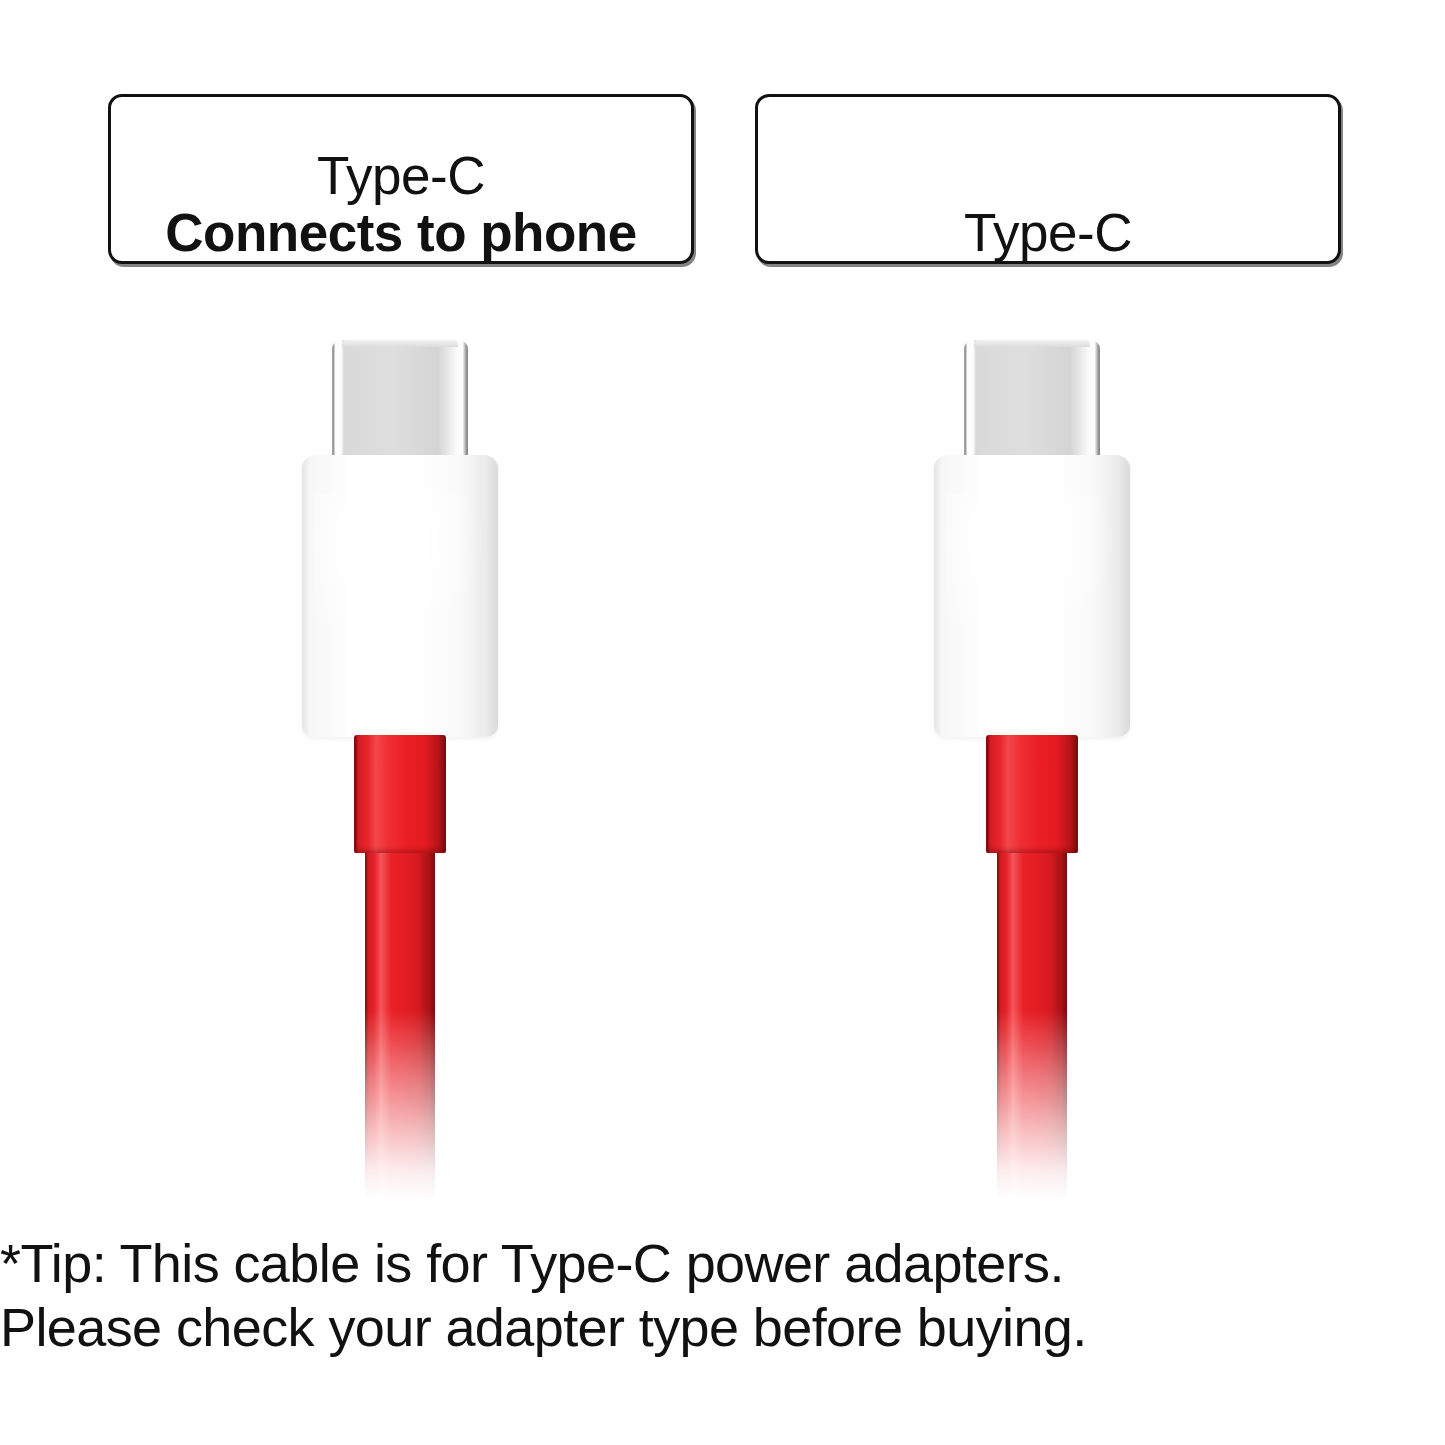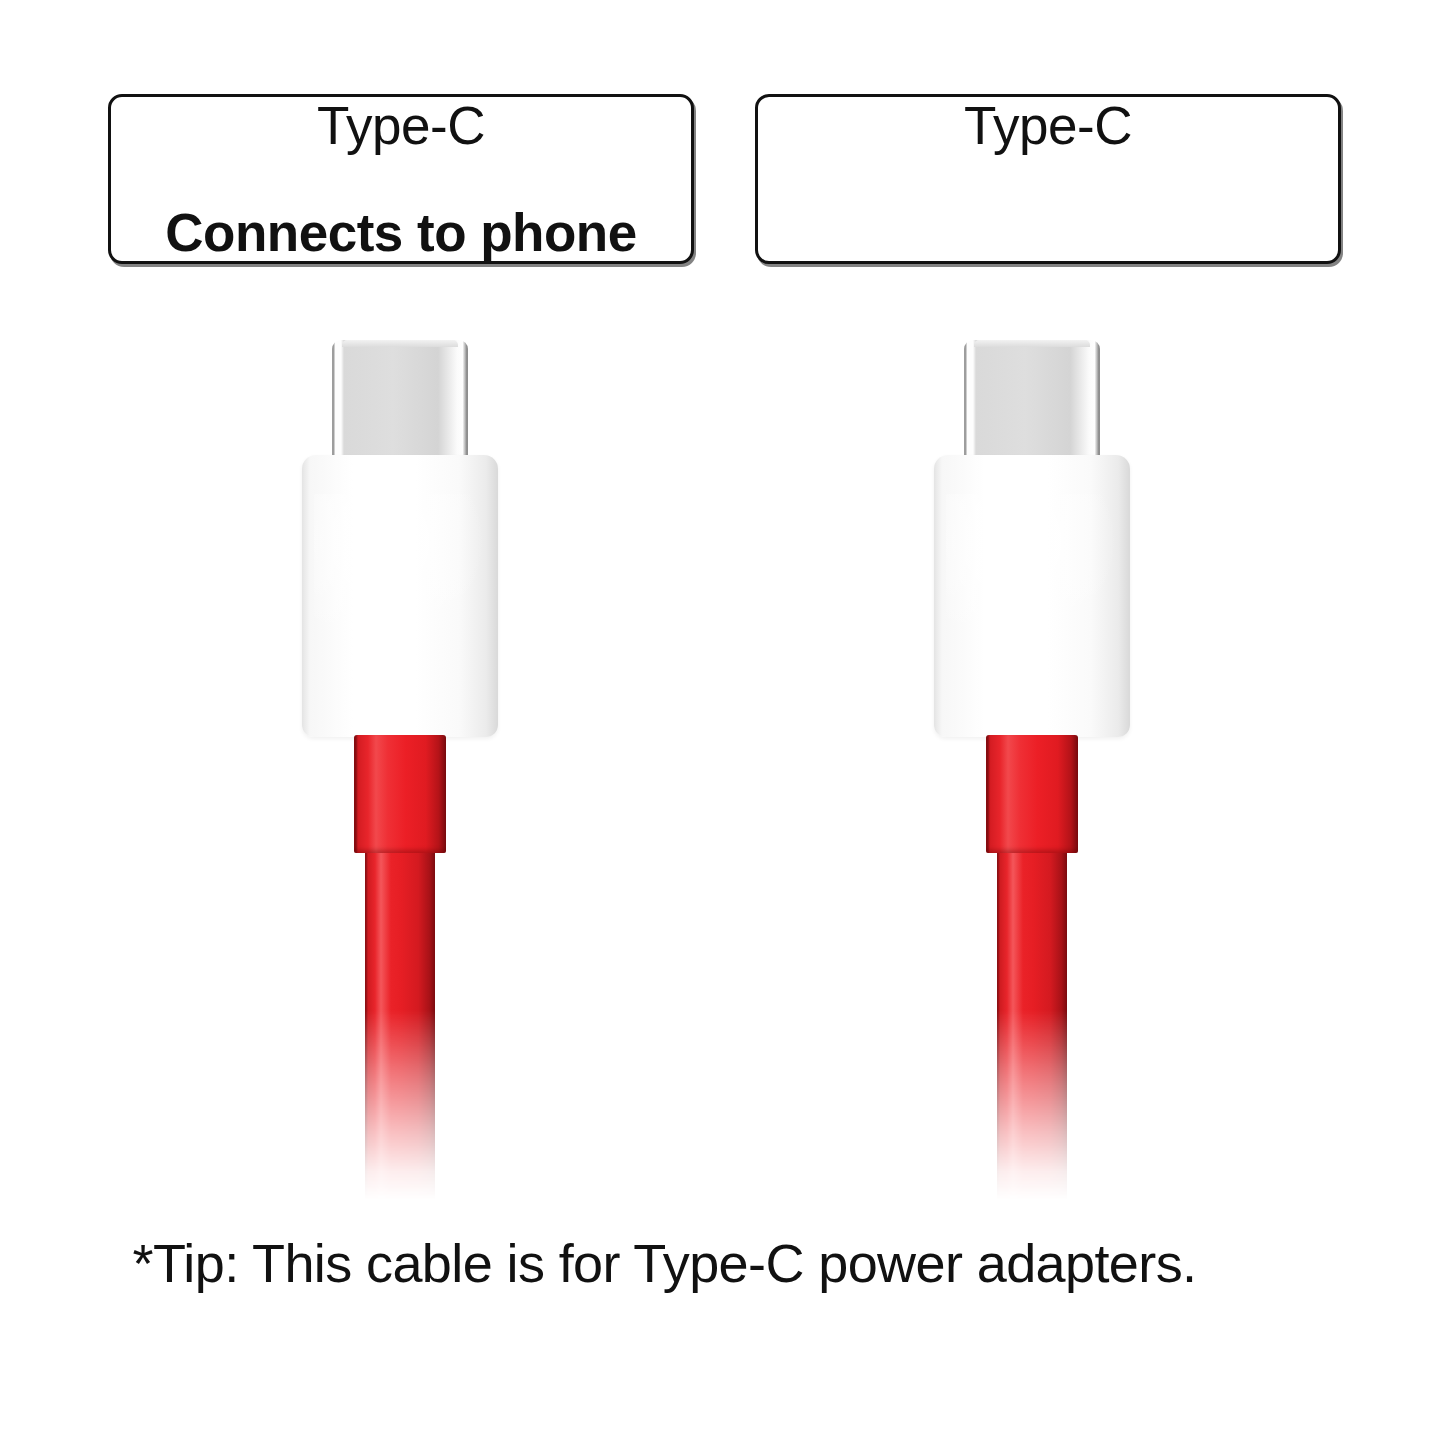--- a/index.html
+++ b/index.html
@@ -25,21 +25,21 @@
   
   .callout {
     position: absolute;
     box-sizing: border-box;
     background: #ffffff;
     border: 3px solid #111111;
     border-radius: 14px;
     display: flex;
     flex-direction: column;
     align-items: center;
-    justify-content: space-between;
+    justify-content: flex-end;
     line-height: 1.08;
     color: #111111;
     font-size: 53px;
     letter-spacing: -0.5px;
     box-shadow: 2px 3px 0 rgba(30,30,30,0.55);
   }
   .callout .l1 { display:block; }
   .callout .l2 { display:block;font-weight:bold; }
 
   #callout-left  { left: 108px;  top: 94px;  width: 586px; height: 170px; }
@@ -179,21 +179,21 @@
         rgba(0,0,0,0) 100%);
     z-index: 1;
   }
 
   
   #tip-note {
     position: absolute;
     left: 0;
     top: 1232px;
     width: 1329px;
-    text-align: center;
+    text-align: left;
     color: #111111;
     font-size: 54px;
     line-height: 1.18;
     letter-spacing: -0.6px;
   }
   #tip-note .tline { display: block; }
 </style>
 </head>
 <body>
 
@@ -217,15 +217,16 @@
 
   <div class="cable" id="cable-right">
     <div class="tip"></div>
     <div class="housing"></div>
     <div class="relief"></div>
     <div class="cord"></div>
   </div>
 
   <div id="tip-note">
     <span class="tline">*Tip: This cable is for Type-C power adapters.</span>
+    <span class="tline">Please check your adapter type before buying.</span>
   </div>
 
 </div>
 
 </body></html>

